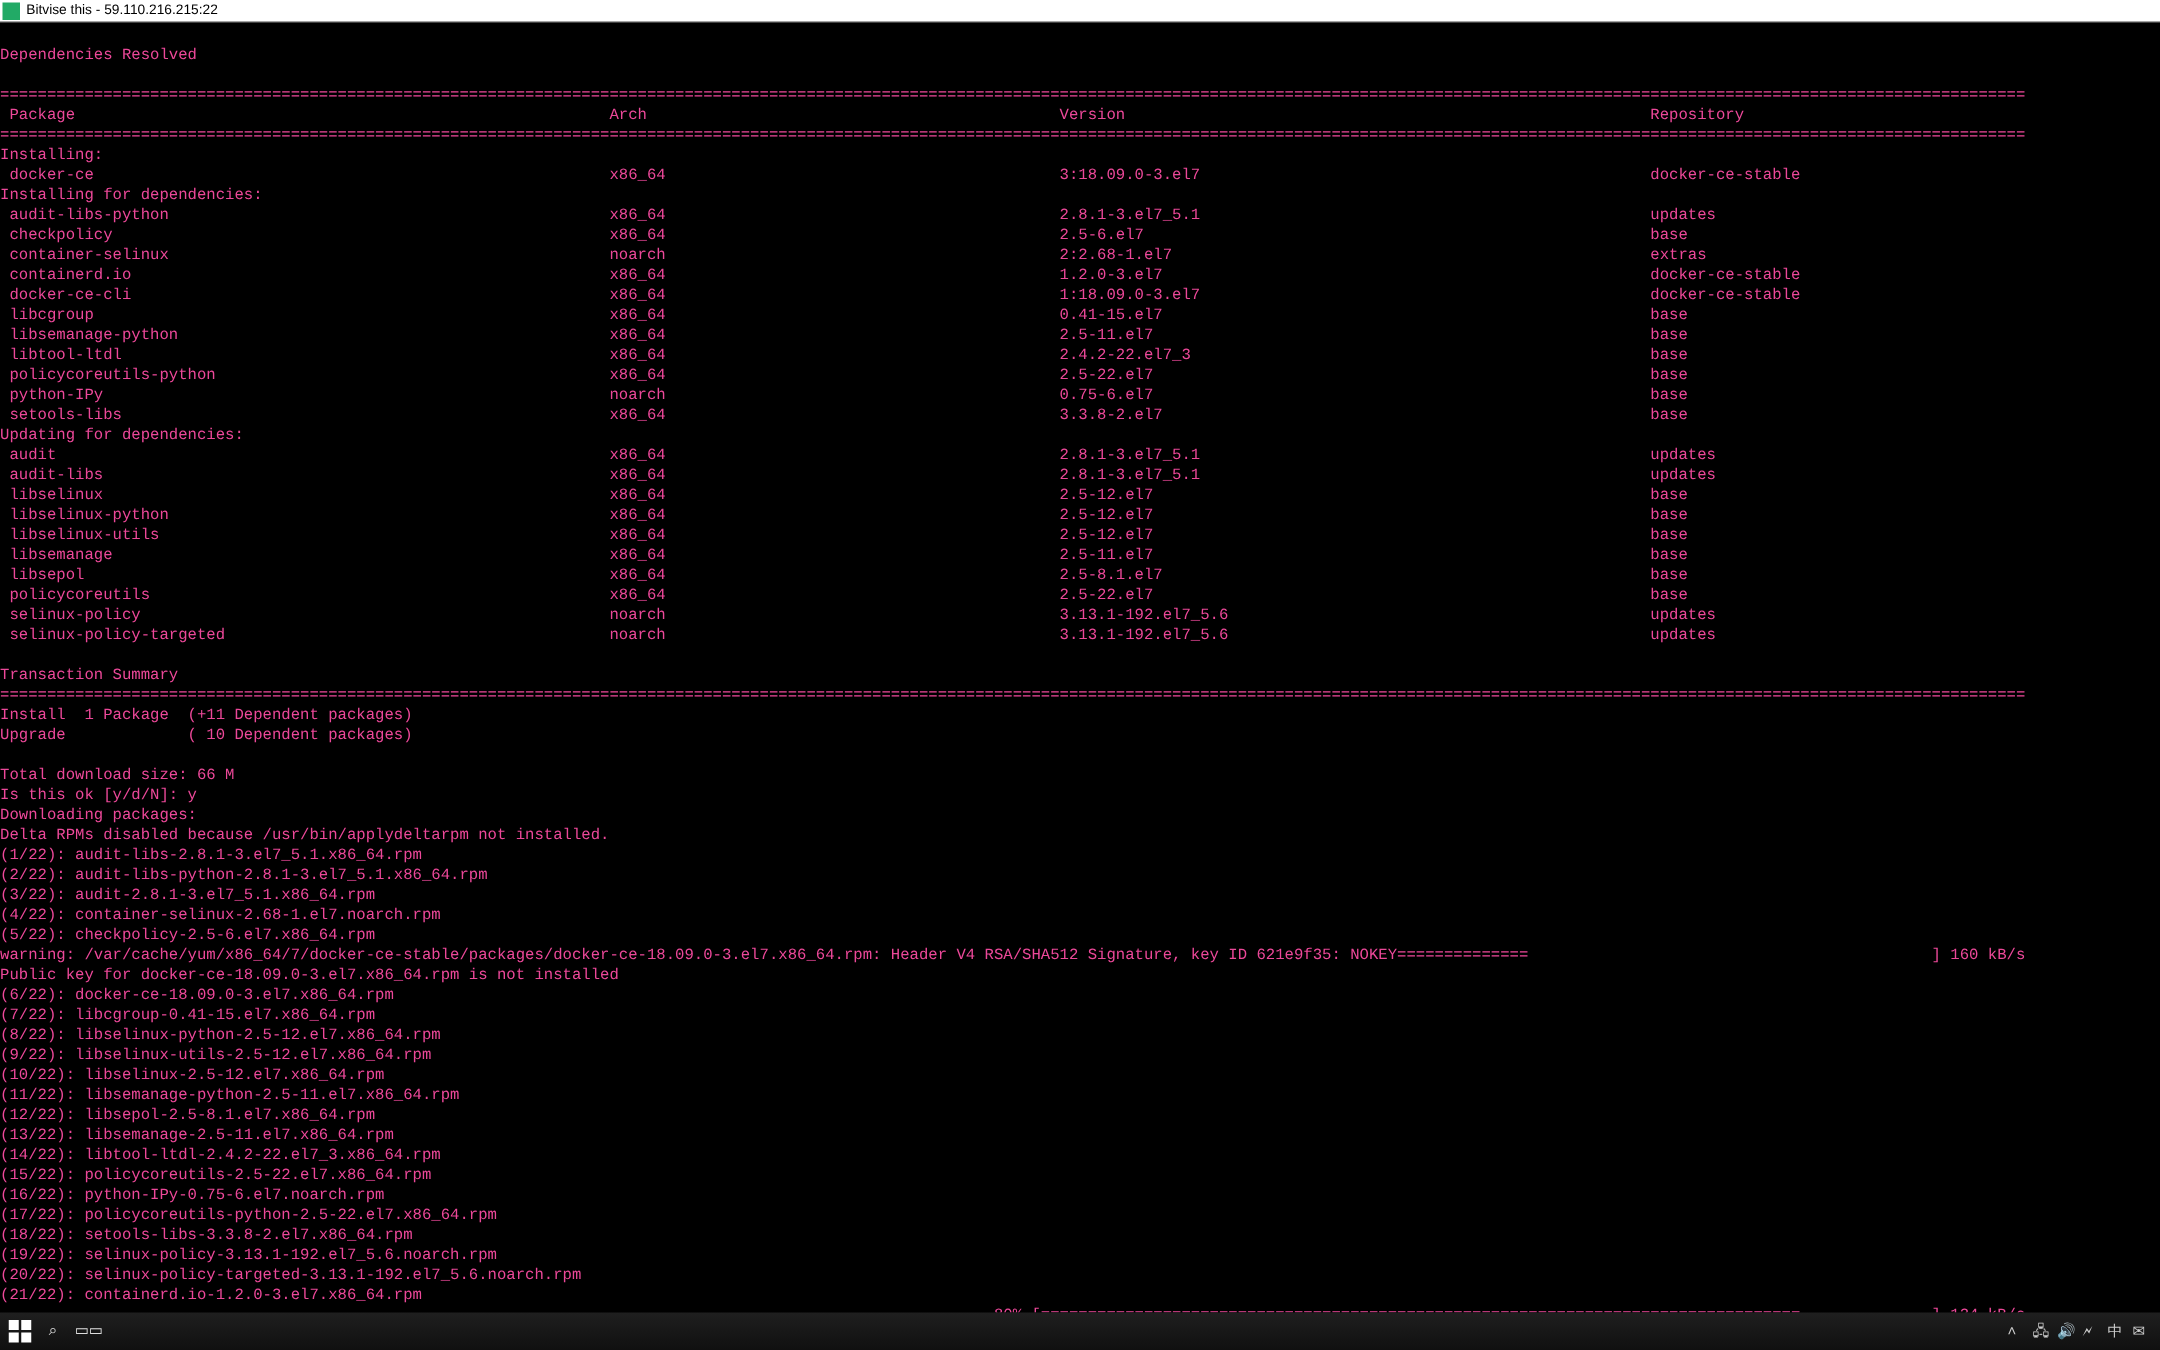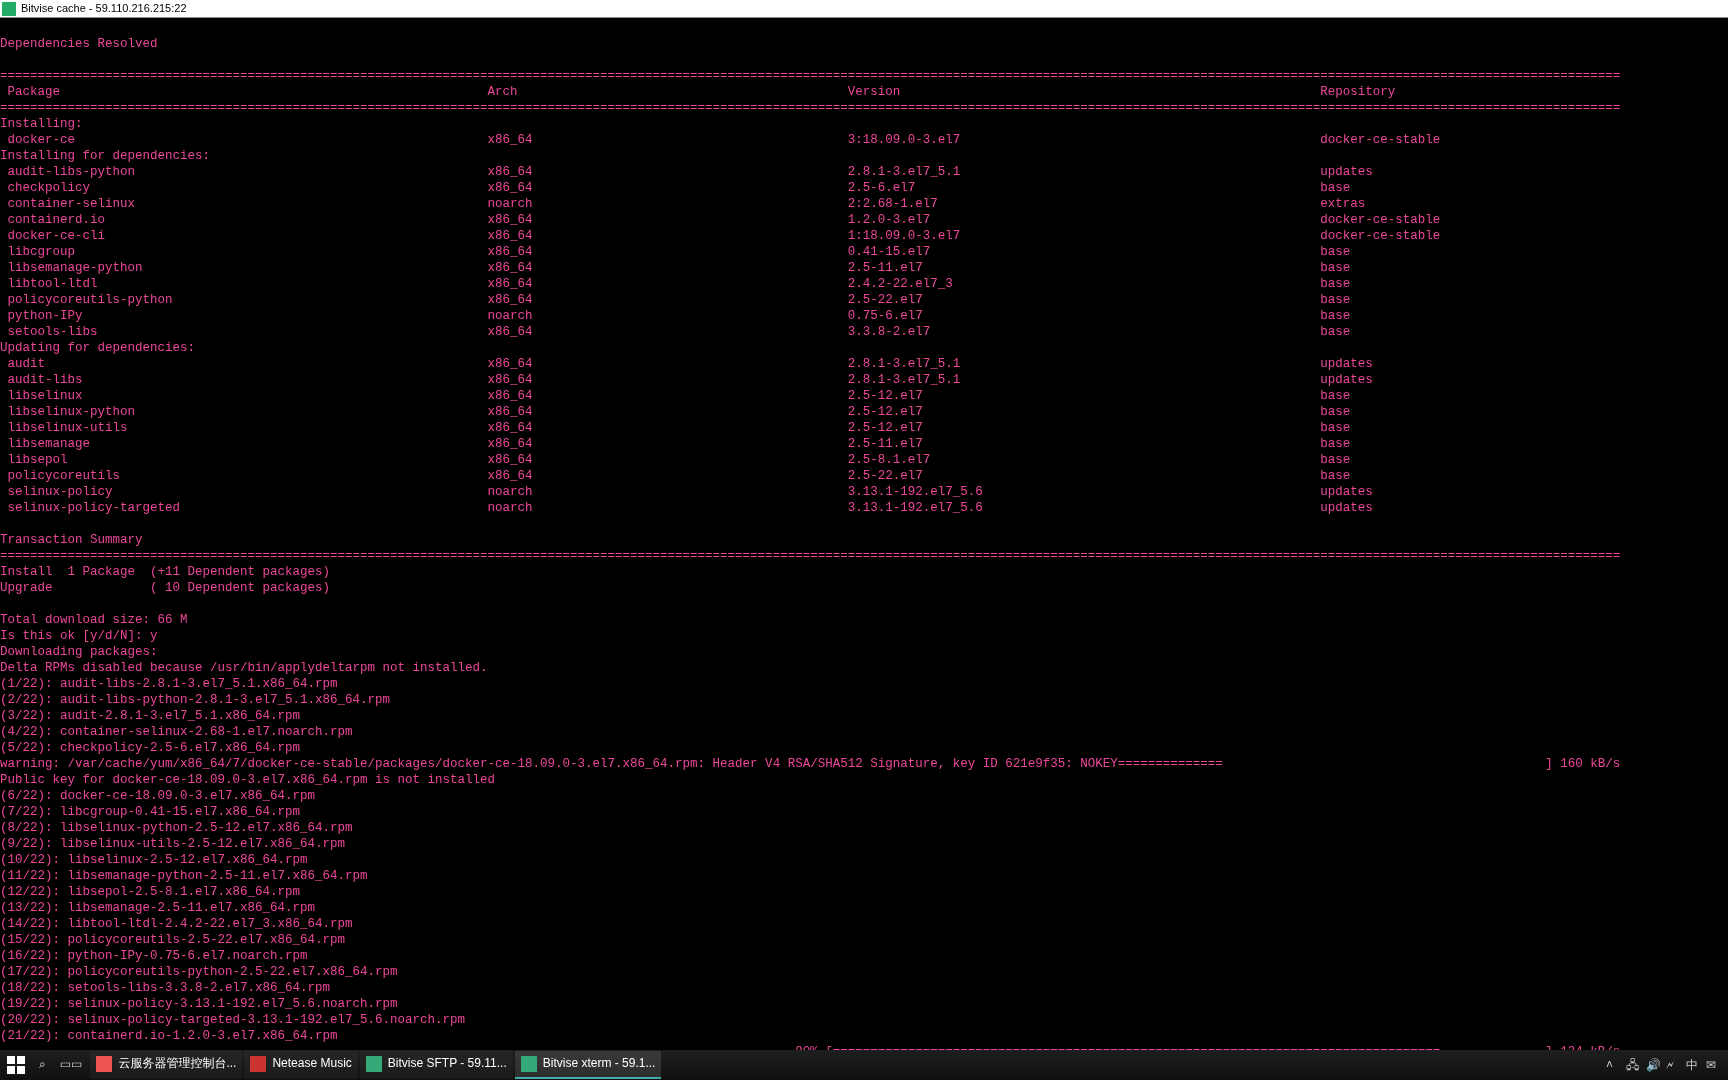--- a/index.html
+++ b/index.html
@@ -79,21 +79,21 @@
     width:18px;height:18px;display:inline-grid;
     grid-template-columns:1fr 1fr;grid-template-rows:1fr 1fr;gap:2px;
   }
   .win-start span{background:#fff;}
 </style>
 </head>
 <body>
 
 <div class="titlebar">
   <span class="app-icon"></span>
-  <span>Bitvise cache - 59.110.216.215:22</span>
+  <span>Bitvise this - 59.110.216.215:22</span>
 </div>
 
 <div class="terminal" id="term">
 Dependencies Resolved
 
 ========================================================================================================================================================================================================================
  Package                                                         Arch                                            Version                                                        Repository
 ========================================================================================================================================================================================================================
 Installing:
  docker-ce                                                       x86_64                                          3:18.09.0-3.el7                                                docker-ce-stable
@@ -163,38 +163,20 @@
         <span></span>
         <span></span>
       </span>
   </div>
   <div class="tb-btn">
     <span style="color:#ddd">⌕</span>
   </div>
   <div class="tb-btn">
     <span style="color:#ddd">▭▭</span>
   </div>
-  <div id="tb-tasks" style="display:flex">
-      <div class="tb-btn task">
-        <span class="icon-box" style="background: rgb(238, 85, 85);"></span>
-        <span>云服务器管理控制台...</span>
-      </div>
-      <div class="tb-btn task">
-        <span class="icon-box" style="background: rgb(204, 51, 51);"></span>
-        <span>Netease Music</span>
-      </div>
-      <div class="tb-btn task">
-        <span class="icon-box" style="background: rgb(51, 170, 119);"></span>
-        <span>Bitvise SFTP - 59.11...</span>
-      </div>
-      <div class="tb-btn task active">
-        <span class="icon-box" style="background: rgb(51, 170, 119);"></span>
-        <span>Bitvise xterm - 59.1...</span>
-      </div>
-    </div>
   <div class="tray">
     <span class="tray-icon">˄</span>
     <span class="tray-icon">🖧</span>
     <span class="tray-icon">🔊</span>
     <span class="tray-icon">🗲</span>
     <span class="tray-icon">中</span>
     <span class="tray-icon">✉</span>
   </div>
 </div>
 

